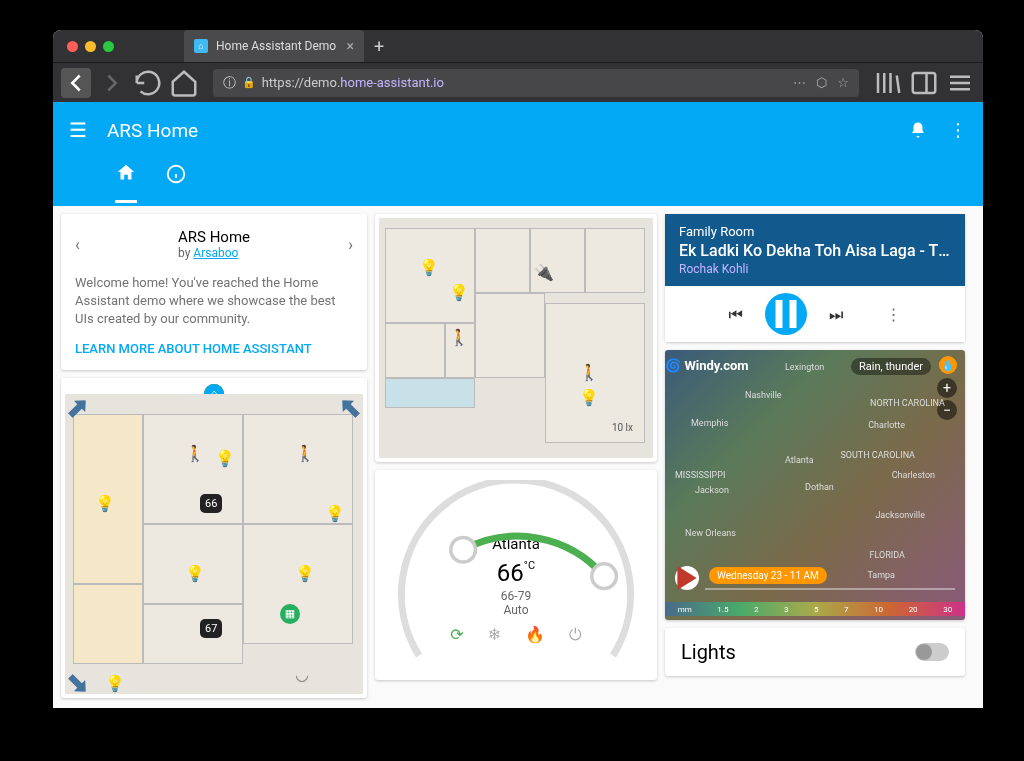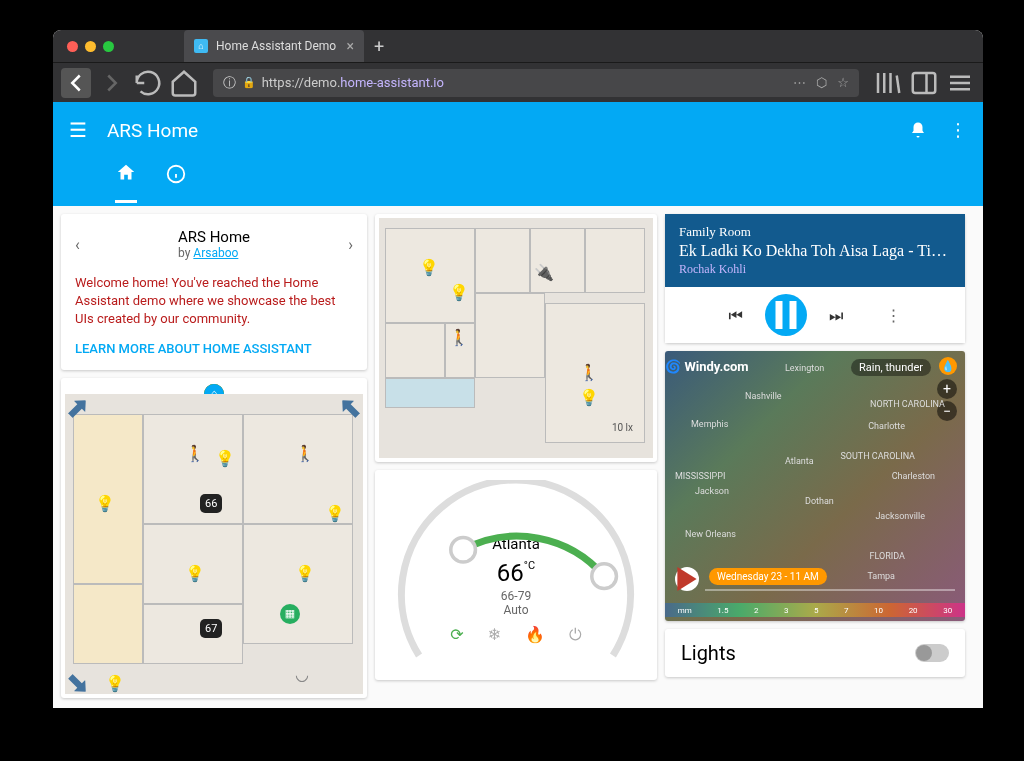--- a/index.html
+++ b/index.html
@@ -35,21 +35,21 @@
 
 .content { flex:1; padding:8px; display:grid; grid-template-columns: 306px 282px 1fr; gap:8px; overflow:hidden; align-content:start; }
 .col { display:flex; flex-direction:column; gap:8px; }
 .card { background:#fff; border-radius:3px; box-shadow:0 1px 3px rgba(0,0,0,.2); }
 
 .wc { padding:14px; }
 .wc-head { display:flex; align-items:center; justify-content:space-between; }
 .wc-title { text-align:center; font-size:15px; }
 .wc-sub { font-size:12px; color:#666; }
 .wc-sub a { color:#03a9f4; text-decoration:underline; }
-.wc-body { font-size:13px; color:#b91c1c; margin-top:14px; line-height:1.4; }
+.wc-body { font-size:13px; color:#737373; margin-top:14px; line-height:1.4; }
 .wc-link { color:#03a9f4; font-size:13px; font-weight:500; margin-top:12px; display:block; }
 
 .fp { position:relative; background:#fff; }
 .fp-canvas { background:#e7e3dd; position:relative; margin:4px; }
 .fp1 { height:300px; }
 .fp0 { height:240px; }
 .ficon { position:absolute; width:16px; height:16px; color:#44739e; }
 .bulb { color:#999; }
 .cam { position:absolute; width:22px; height:16px; background:#44739e; clip-path: polygon(0 30%, 60% 30%, 60% 0, 100% 50%, 60% 100%, 60% 70%, 0 70%); }
 .badge { position:absolute; background:#222; color:#fff; font-size:11px; padding:3px 5px; border-radius:5px; }
@@ -57,21 +57,21 @@
 
 .thermo { height:210px; display:flex; flex-direction:column; align-items:center; justify-content:center; position:relative; }
 .tname { font-size:15px; }
 .tval { font-size:24px; margin-top:6px; }
 .tunit { font-size:11px; vertical-align:top; }
 .trange { font-size:12px; color:#666; margin-top:2px; }
 .tmode { font-size:12px; color:#666; }
 .tctl { display:flex; gap:24px; margin-top:8px; color:#aaa; font-size:16px; }
 .tctl .on { color:#4caf50; }
 
-.media-top { background:#125a8e; color:#fff; padding:10px 14px;font-family:Liberation Serif, serif; }
+.media-top { background:#125a8e; color:#fff; padding:10px 14px; }
 .m-room { font-size:13px; }
 .m-title { font-size:16px; font-weight:500; margin-top:2px; white-space:nowrap; overflow:hidden; text-overflow:ellipsis; }
 .m-artist { font-size:12px; color:#c4b5fd; margin-top:2px; }
 .m-ctrl { background:#fff; height:56px; display:flex; align-items:center; justify-content:center; gap:22px; }
 .m-play { width:42px; height:42px; border-radius:50%; background:#03a9f4; display:flex; align-items:center; justify-content:center; }
 .m-dots { margin-left:20px; color:#666; }
 
 .wx { height:270px; background:linear-gradient(135deg,#3a5a7a 0%, #5a7a5a 30%, #7a6a4a 60%, #8a5a7a 100%); position:relative; overflow:hidden; }
 .wx-logo { position:absolute; top:8px; left:0; color:#fff; font-size:13px; font-weight:bold; }
 .wx-tag { position:absolute; top:8px; right:34px; background:rgba(0,0,0,.4); color:#fff; font-size:11px; padding:2px 8px; border-radius:10px; }
@@ -307,21 +307,21 @@
           <span class="wx-city" style="top:12px;left:120px">Lexington</span>
           <span class="wx-city" style="top:40px;left:80px">Nashville</span>
           <span class="wx-city" style="top:48px;right:20px">NORTH CAROLINA</span>
           <span class="wx-city" style="top:68px;left:26px">Memphis</span>
           <span class="wx-city" style="top:70px;right:60px">Charlotte</span>
           <span class="wx-city" style="top:105px;left:120px">Atlanta</span>
           <span class="wx-city" style="top:100px;right:50px">SOUTH CAROLINA</span>
           <span class="wx-city" style="top:120px;right:30px">Charleston</span>
           <span class="wx-city" style="top:120px;left:10px">MISSISSIPPI</span>
           <span class="wx-city" style="top:135px;left:30px">Jackson</span>
-          <span class="wx-city" style="top:145px;left:140px">Dothan</span>
+          <span class="wx-city" style="top:132px;left:140px">Dothan</span>
           <span class="wx-city" style="top:160px;right:40px">Jacksonville</span>
           <span class="wx-city" style="top:178px;left:20px">New Orleans</span>
           <span class="wx-city" style="top:200px;right:60px">FLORIDA</span>
           <span class="wx-city" style="top:220px;right:70px">Tampa</span>
           <div class="wx-play">
               <svg width="10" height="10" viewBox="0 0 10 10" fill="#c0392b">
                 <path d="M1 0l8 5-8 5z"></path>
               </svg>
             </div>
           <div class="wx-time">Wednesday 23 - 11 AM</div>

